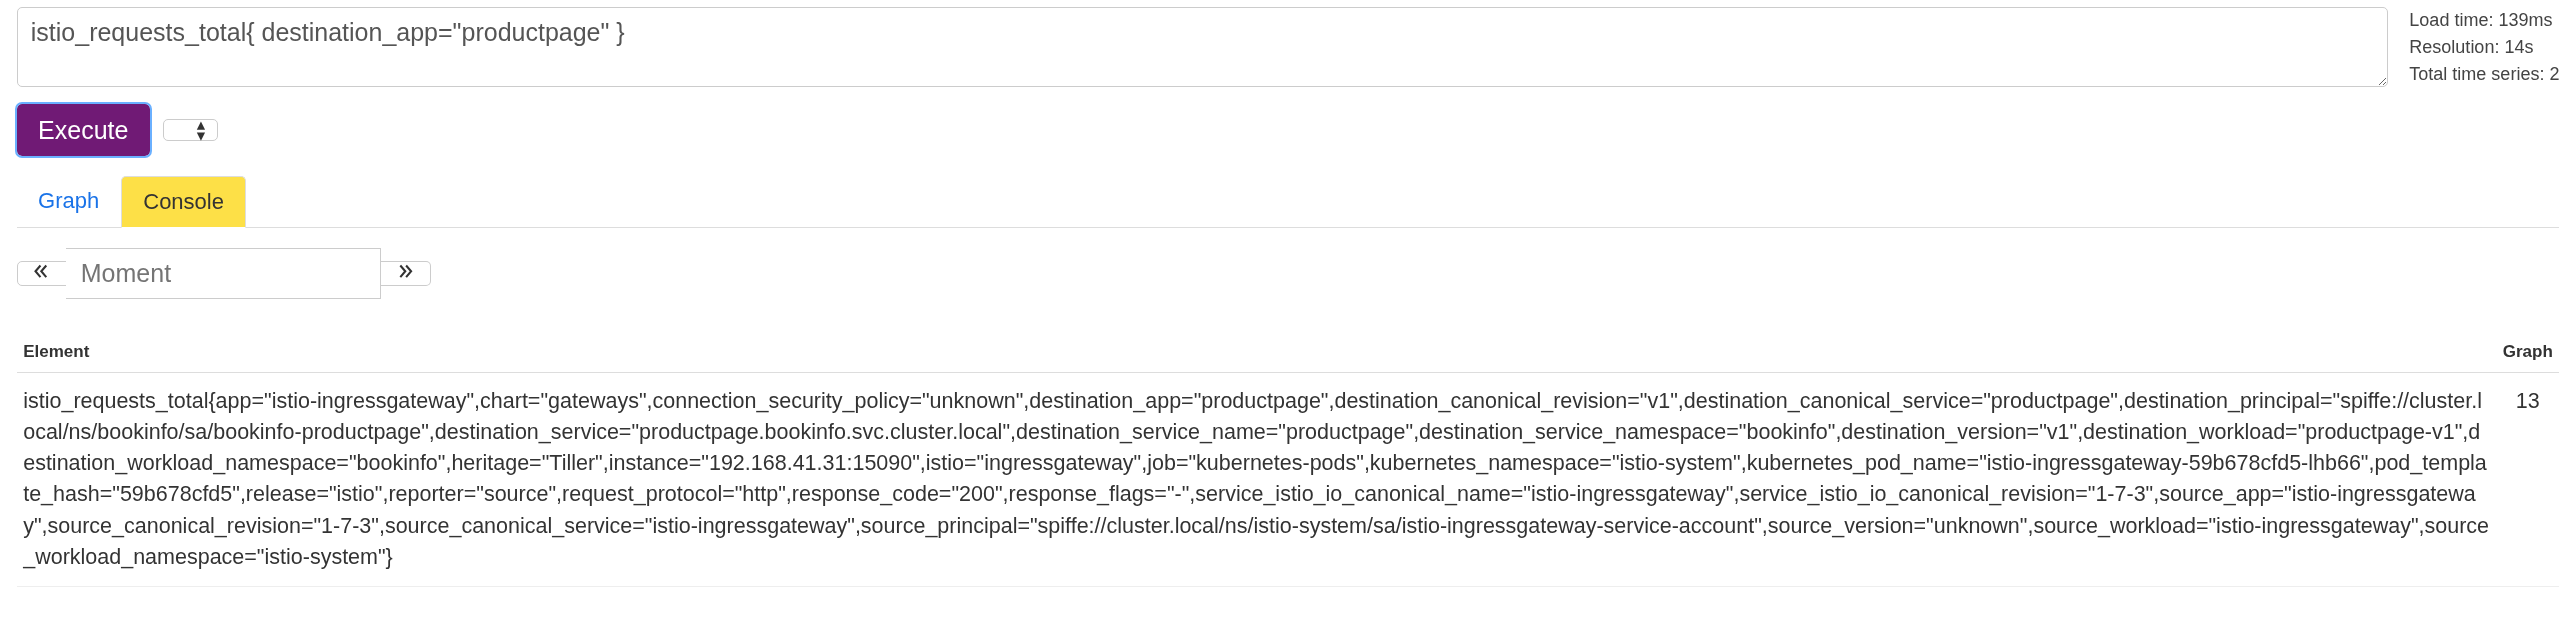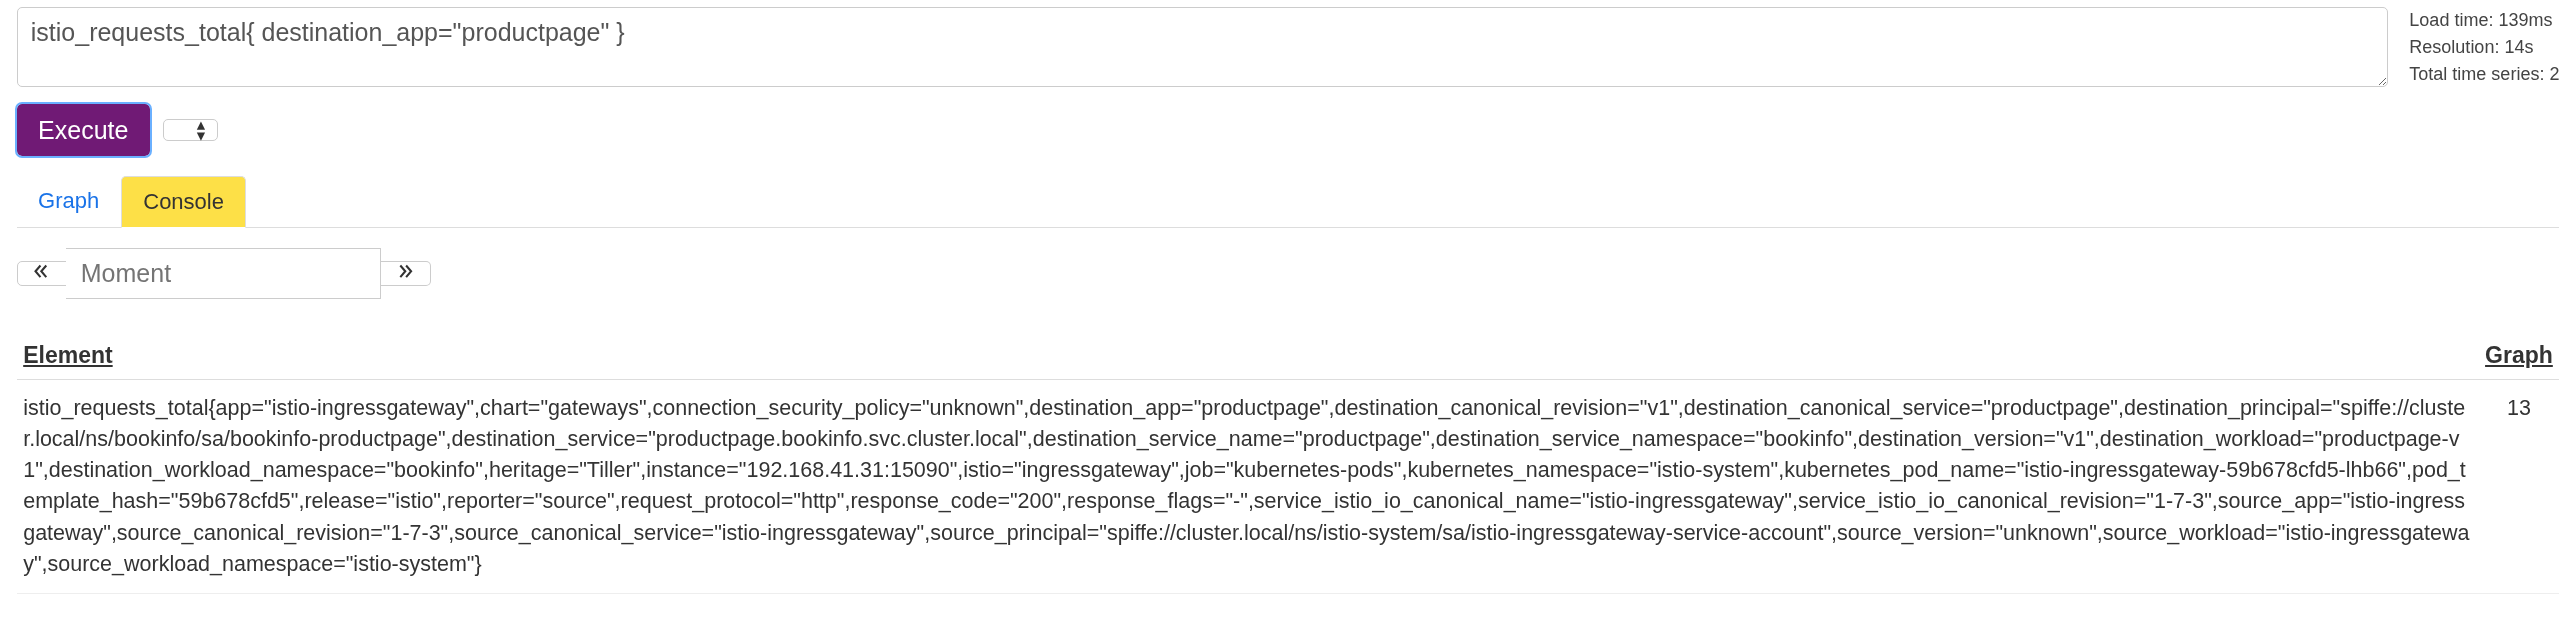--- a/index.html
+++ b/index.html
@@ -120,24 +120,23 @@
       margin-left: -0.8px;
     }
     .result-table {
       width: 100%;
       margin-top: 33px;
       border-collapse: collapse;
     }
     .result-table th {
       text-align: left;
       font-weight: 600;
-      font-size: 23px;
+      font-size: 17px;
       padding: 10px 6.6px;
       border-bottom: 1.7px solid #ddd;
-      text-decoration: underline;
     }
     .result-table th.value-col { text-align: right; }
     .result-table td {
       padding: 13.2px 6.6px;
       font-size: 21.5px;
       color: #333;
       vertical-align: top;
       border-bottom: 0.8px solid #eee;
       line-height: 1.45;
       word-break: break-all;

